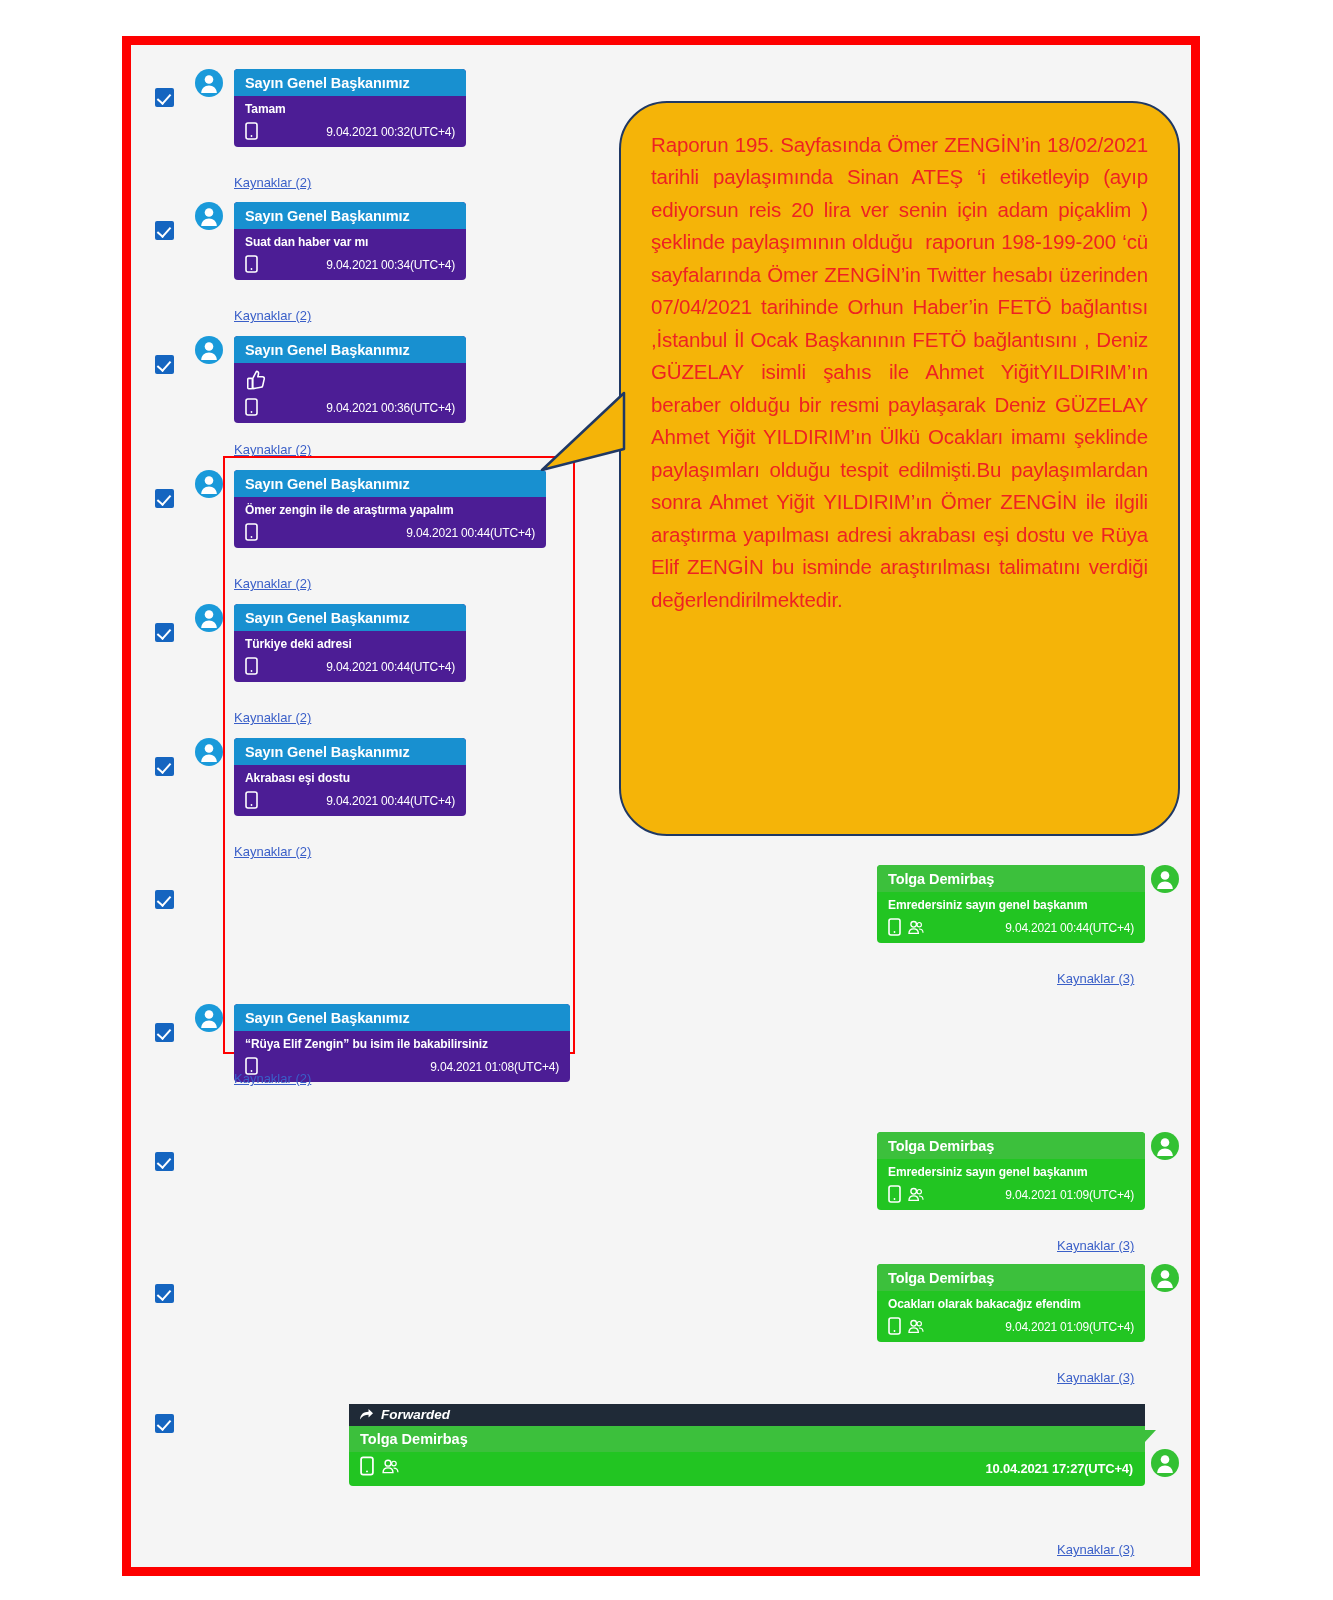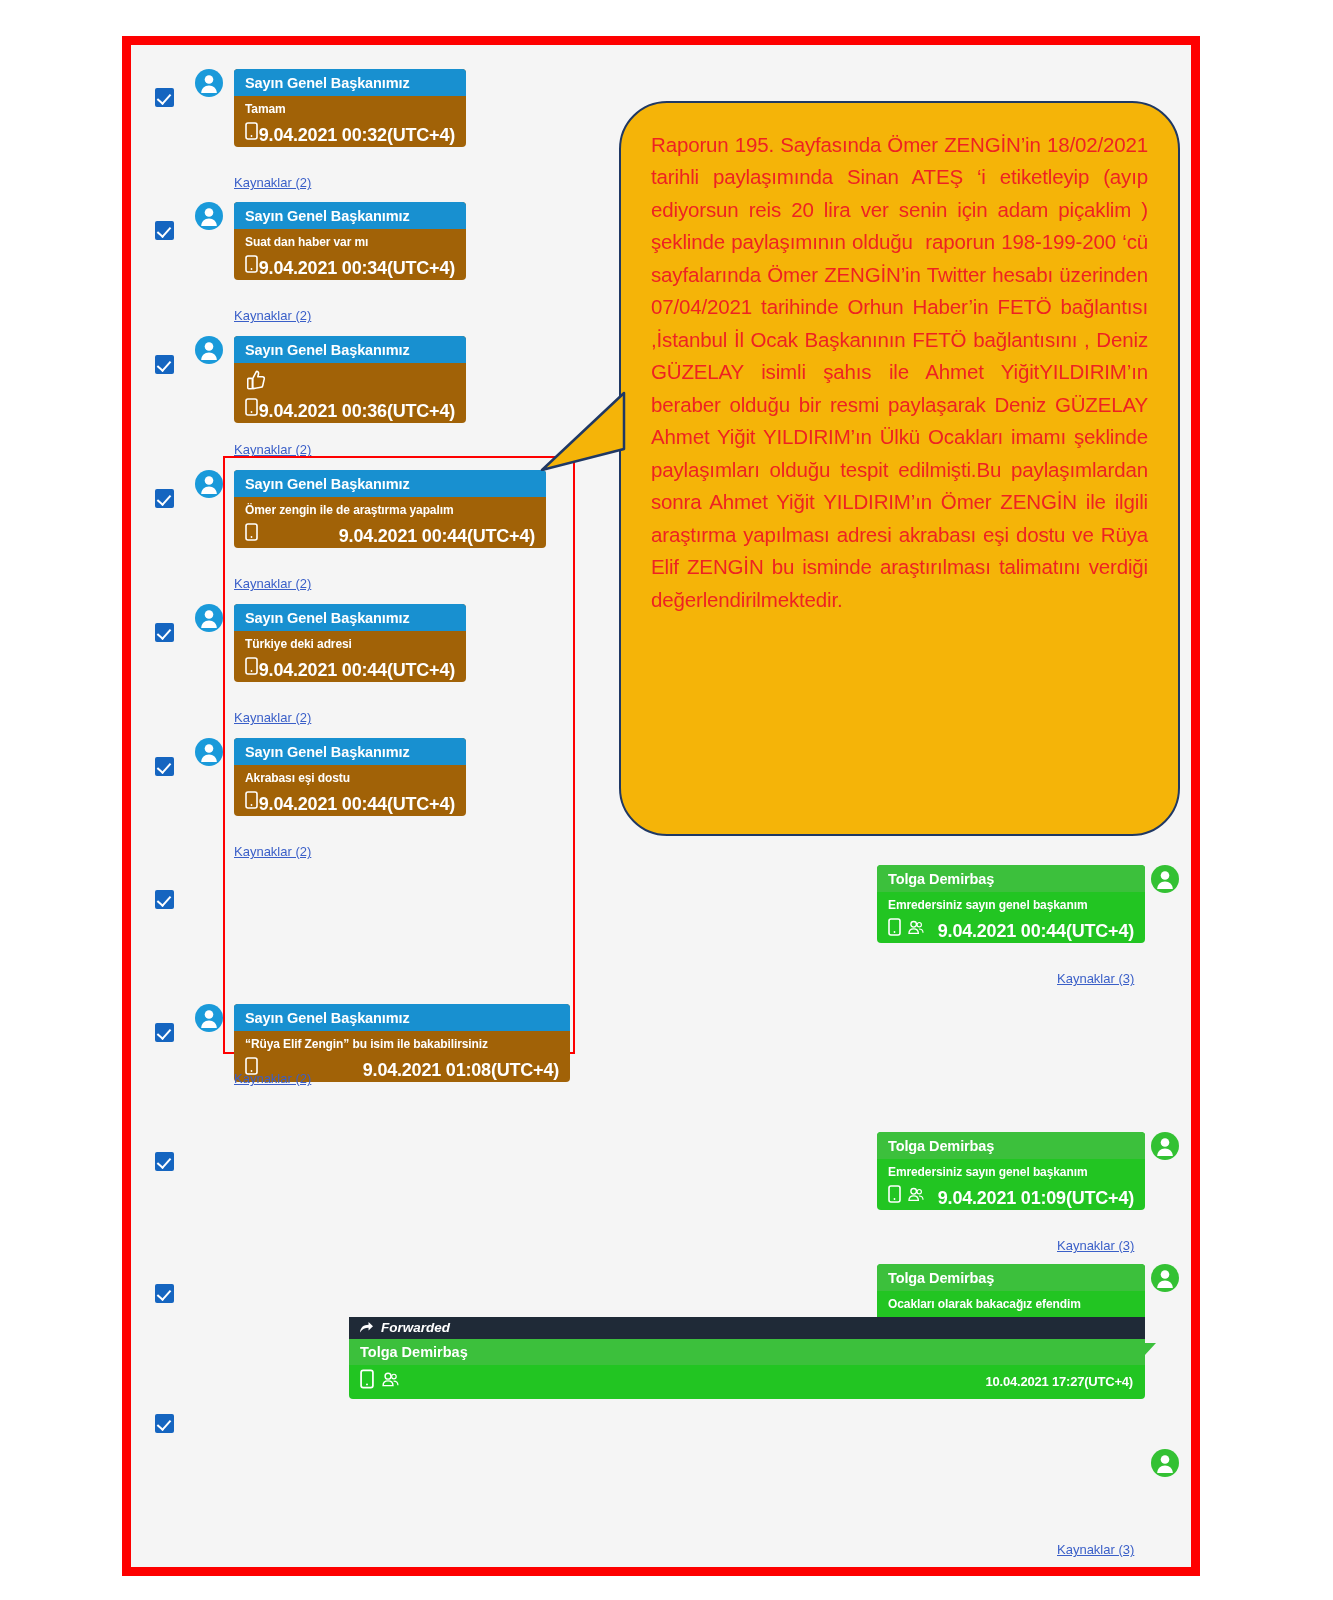--- a/index.html
+++ b/index.html
@@ -53,21 +53,21 @@
   .avatar.green { background: #33c133; }
   .avatar svg { position: absolute; left: 0; top: 0; }
 
   
   .bubble {
     position: absolute;
     border-radius: 4px;
     color: #ffffff;
     overflow: hidden;
   }
-  .bubble.blue { background: #a16207; }
+  .bubble.blue { background: #4c1d95; }
   .bubble.blue .bhead { background: #1890d0; }
   .bubble.green { background: #22c522; }
   .bubble.green .bhead { background: #3cc03c; }
 
   .bhead {
     font-size: 14.5px;
     font-weight: bold;
     padding: 6px 10px 5px 11px;
     letter-spacing: -0.1px;
   }
@@ -86,22 +86,22 @@
   .bfoot .icons {
     position: absolute;
     left: 11px; top: 3px;
     display: flex;
     gap: 6px;
     align-items: center;
   }
   .bfoot .stamp {
     position: absolute;
     right: 11px; top: 6px;
-    font-size: 18px;
-    font-weight: bold;
+    font-size: 12px;
+    font-weight: normal;
     letter-spacing: -0.2px;
   }
 
   
   .tail-l {
     position: absolute;
     left: -11px; top: 0;
     width: 0; height: 0;
     border-top: 0 solid transparent;
     border-bottom: 13px solid transparent;
@@ -155,21 +155,21 @@
   #callout-tail {
     position: absolute;
     left: 409px; top: 346px;
     width: 86px; height: 80px;
     z-index: 2;
   }
 
   
   #fwd {
     position: absolute;
-    left: 218px; top: 1272px;
+    left: 218px; top: 1359px;
     width: 796px;
   }
   #fwd-head {
     background: #1f2a37;
     color: #ffffff;
     font-size: 13.5px;
     font-style: italic;
     font-weight: bold;
     padding: 3px 10px 4px 10px;
     display: flex;

